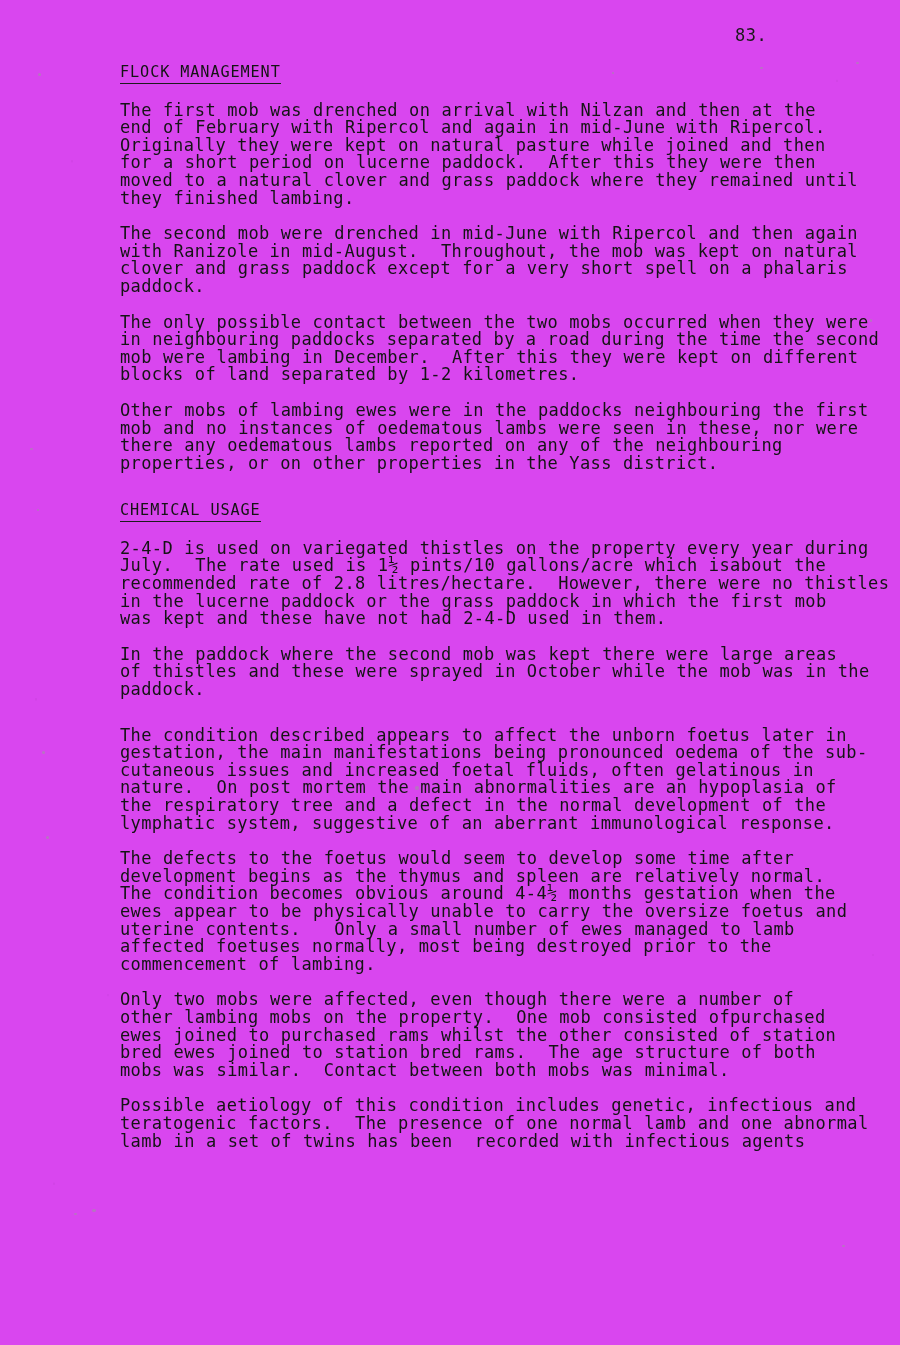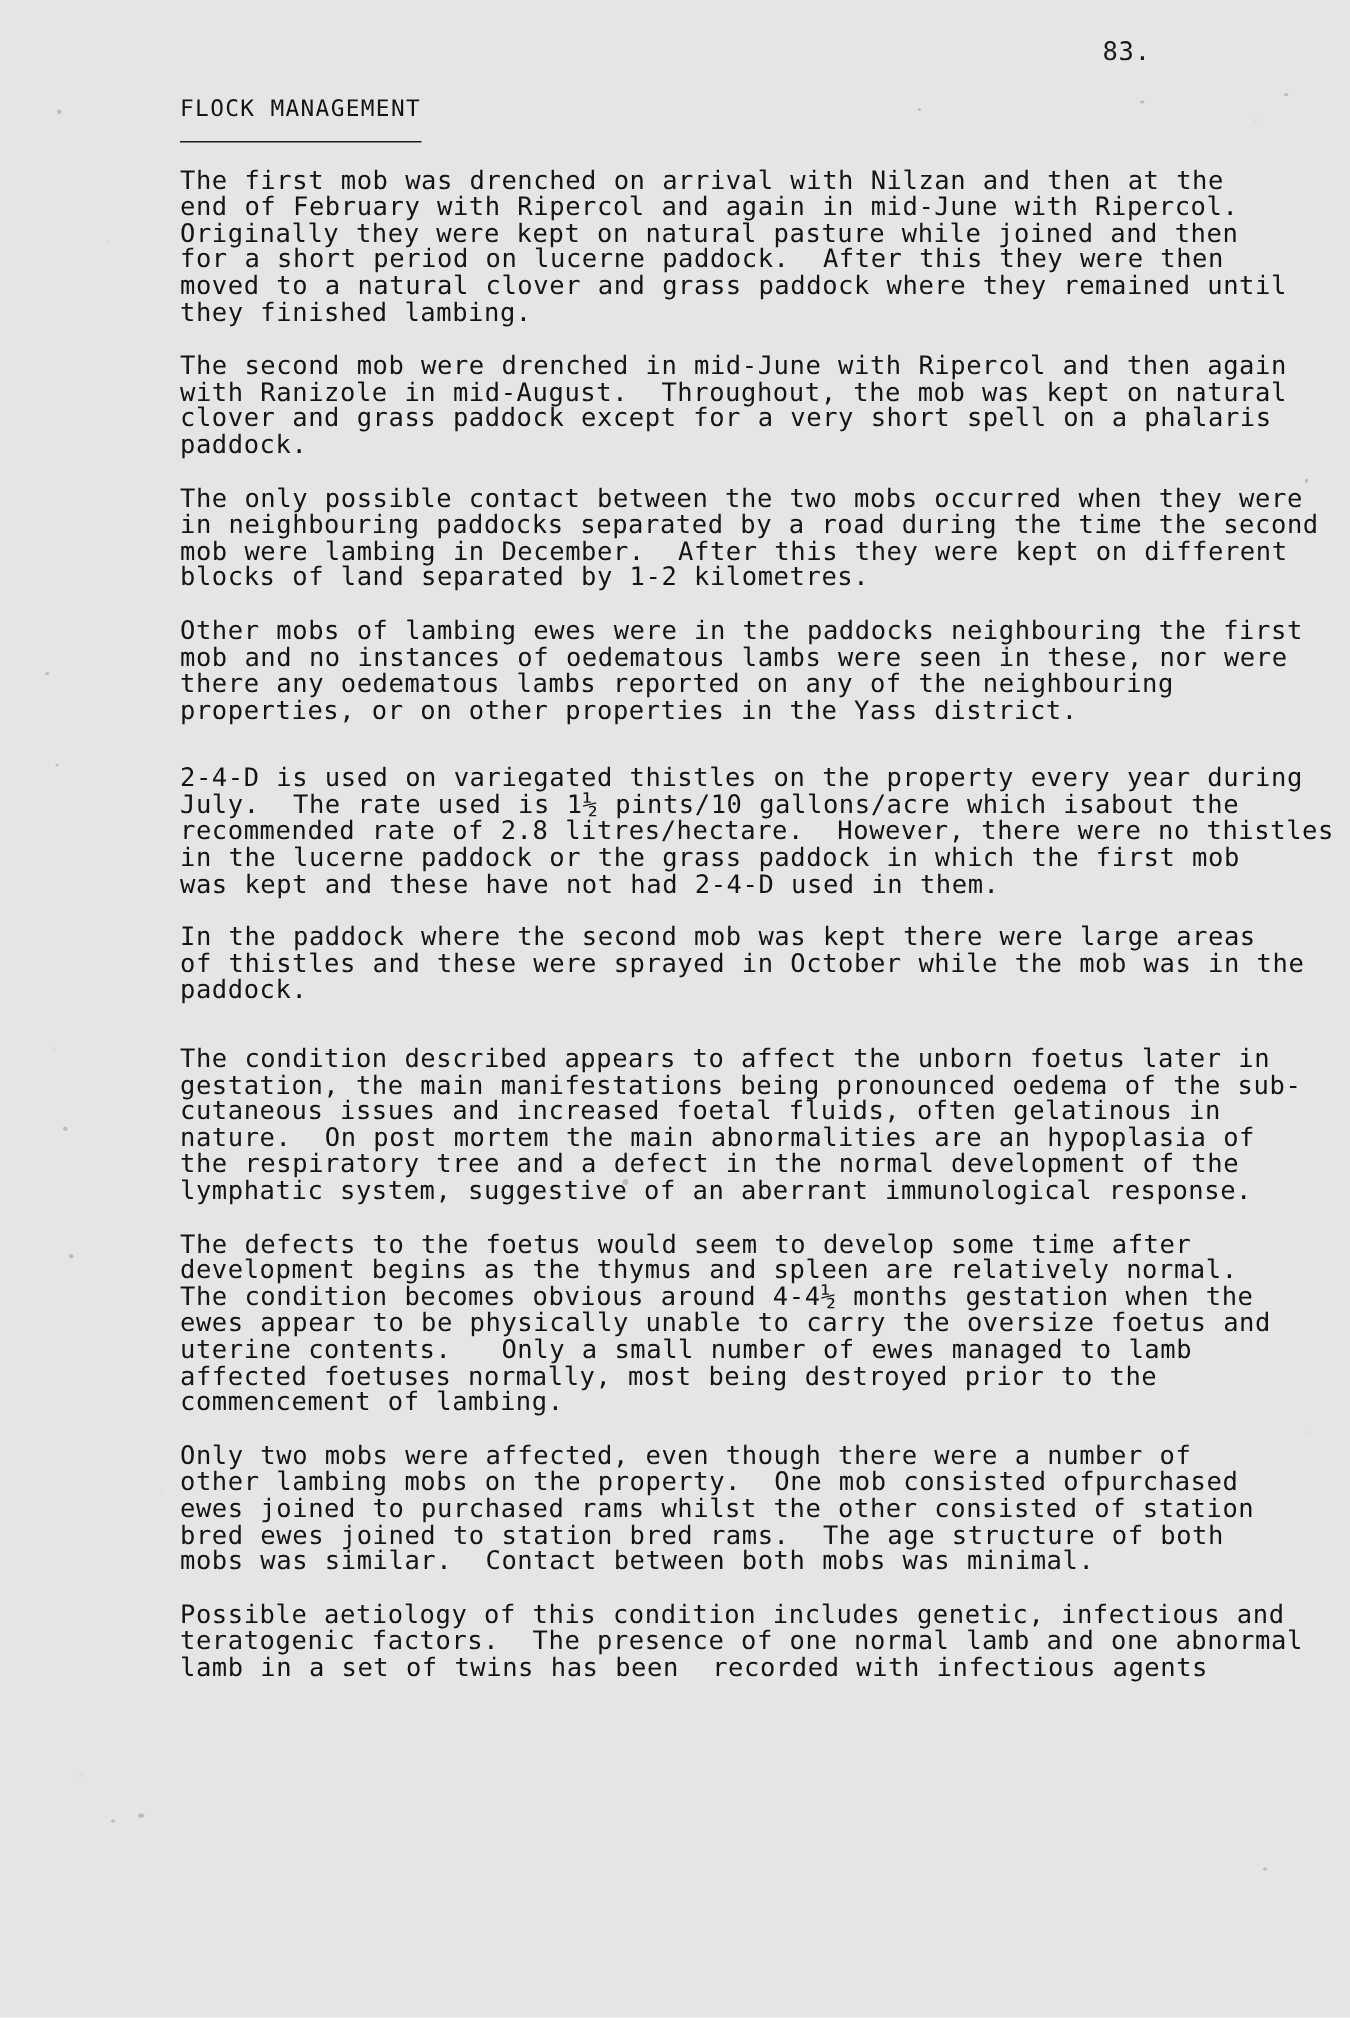--- a/index.html
+++ b/index.html
@@ -8,21 +8,21 @@
     padding: 0;
     background: #ffffff;
   }
   body {
     font-family: "DejaVu Sans Mono", "Liberation Mono", monospace;
   }
   .page {
     position: relative;
     width: 900px;
     height: 1345px;
-    background: #e5e5e5;
+    background: #d946ef;
     overflow: hidden;
   }
 
   
   .scan-grain {
     position: absolute;
     inset: 0;
     pointer-events: none;
     background:
       radial-gradient(circle at 8% 12%, rgba(0,0,0,0.035) 0 1px, transparent 1.4px),
@@ -50,21 +50,21 @@
     width: 770px;
   }
 
   .section-heading {
     font-size: 15.2px;
     line-height: 17.6px;
     letter-spacing: 0.9px;
     color: #141414;
     display: inline-block;
     border-bottom: 1.6px solid #1c1c1c;
-    padding-bottom: 12px;
+    padding-bottom: 1px;
     white-space: pre;
   }
   .heading-wrap { margin: 0 0 18px 0; }
   .heading-wrap.tight-top { margin-top: 0; }
 
   p.para {
     margin: 0 0 18px 0;
     font-size: 17px;
     line-height: 17.6px;
     letter-spacing: 0.38px;
@@ -125,20 +125,23 @@
     <p class="para">The only possible contact between the two mobs occurred when they were
 in neighbouring paddocks separated by a road during the time the second
 mob were lambing in December.  After this they were kept on different
 blocks of land separated by 1-2 kilometres.</p>
     <p class="para">Other mobs of lambing ewes were in the paddocks neighbouring the first
 mob and no instances of oedematous lambs were seen in these, nor were
 there any oedematous lambs reported on any of the neighbouring
 properties, or on other properties in the Yass district.</p>
 
     <div class="sp-before-heading"></div>
+    <div class="heading-wrap">
+      <span class="section-heading">CHEMICAL USAGE</span>
+    </div>
     <p class="para">2-4-D is used on variegated thistles on the property every year during
 July.  The rate used is 1½ pints/10 gallons/acre which isabout the
 recommended rate of 2.8 litres/hectare.  However, there were no thistles
 in the lucerne paddock or the grass paddock in which the first mob
 was kept and these have not had 2-4-D used in them.</p>
     <p class="para">In the paddock where the second mob was kept there were large areas
 of thistles and these were sprayed in October while the mob was in the
 paddock.</p>
 
     <div class="sp-before-heading"></div>

